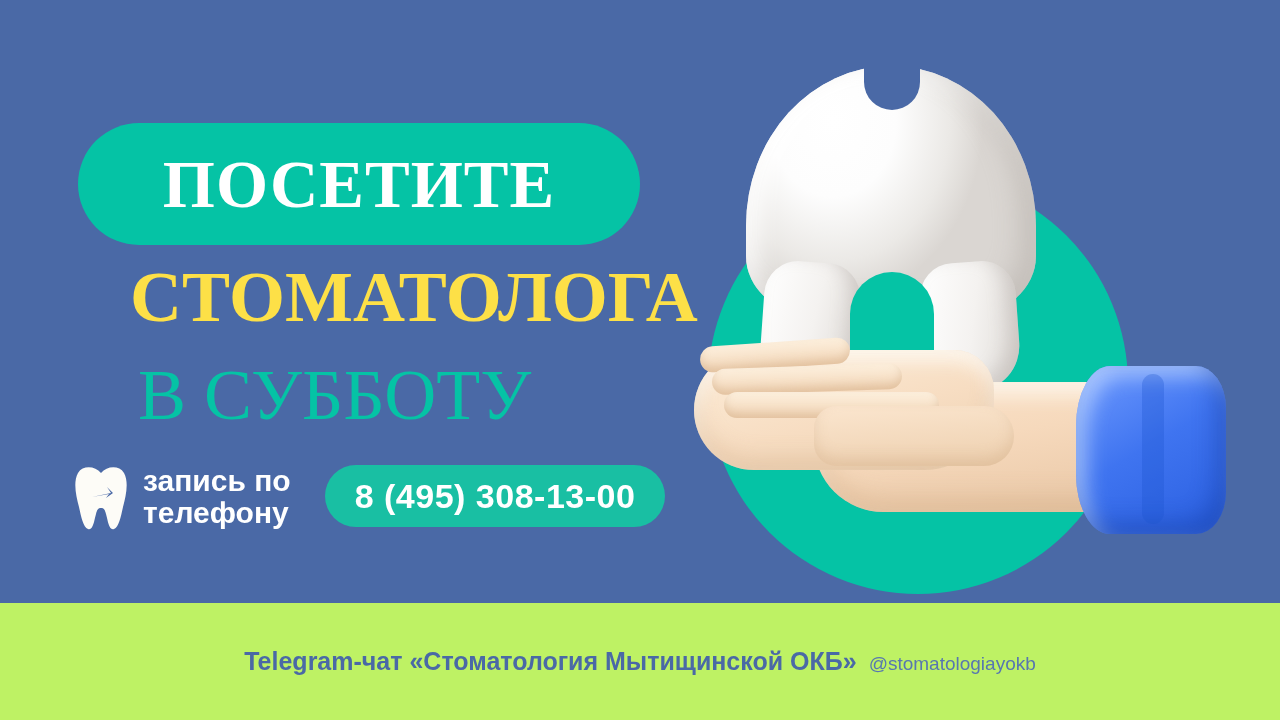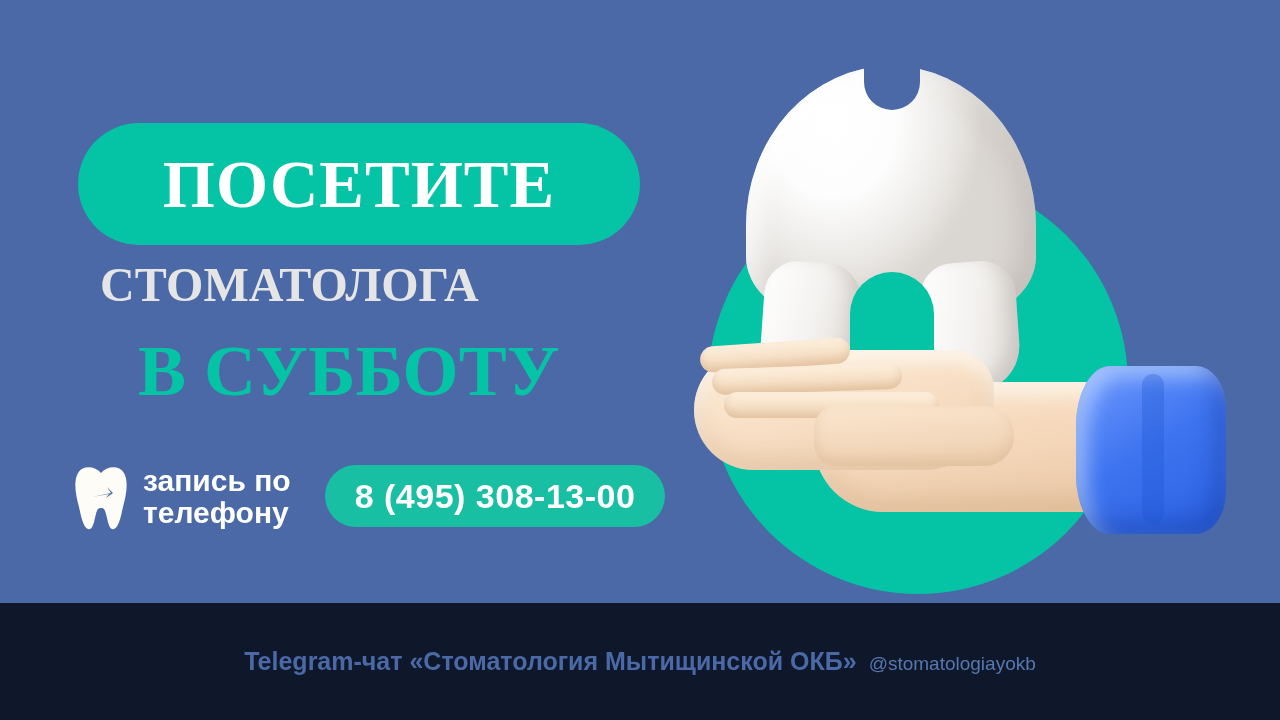--- a/index.html
+++ b/index.html
@@ -192,34 +192,34 @@
   .pill-headline span {
     font-family: "Liberation Serif", serif;
     font-weight: bold;
     font-size: 67px;
     letter-spacing: 1px;
     color: #ffffff;
     line-height: 1;
   }
   .line2 {
     margin-top: 16px;
-    margin-left: 22px;
+    margin-left: 52px;
     font-family: "Liberation Serif", serif;
     font-weight: bold;
-    font-size: 48px;
+    font-size: 72px;
     letter-spacing: 0px;
-    color: #e5e5e5;
+    color: #fde047;
     line-height: 1;
     white-space: nowrap;
   }
   .line3 {
     margin-top: 26px;
     margin-left: 60px;
     font-family: "Liberation Serif", serif;
-    font-weight: bold;
+    font-weight: normal;
     font-size: 72px;
     letter-spacing: 0px;
     color: #05c3a5;
     line-height: 1;
     white-space: nowrap;
   }
 
   
   .contact {
     position: absolute;
@@ -260,21 +260,21 @@
     color: #ffffff;
   }
 
   
   .footer {
     position: absolute;
     left: 0;
     top: 603px;
     width: 1280px;
     height: 117px;
-    background: #0f172a;
+    background: #bef264;
     display: flex;
     align-items: center;
     justify-content: center;
   }
   .footer-inner {
     display: flex;
     align-items: baseline;
     gap: 12px;
   }
   .footer-title {

